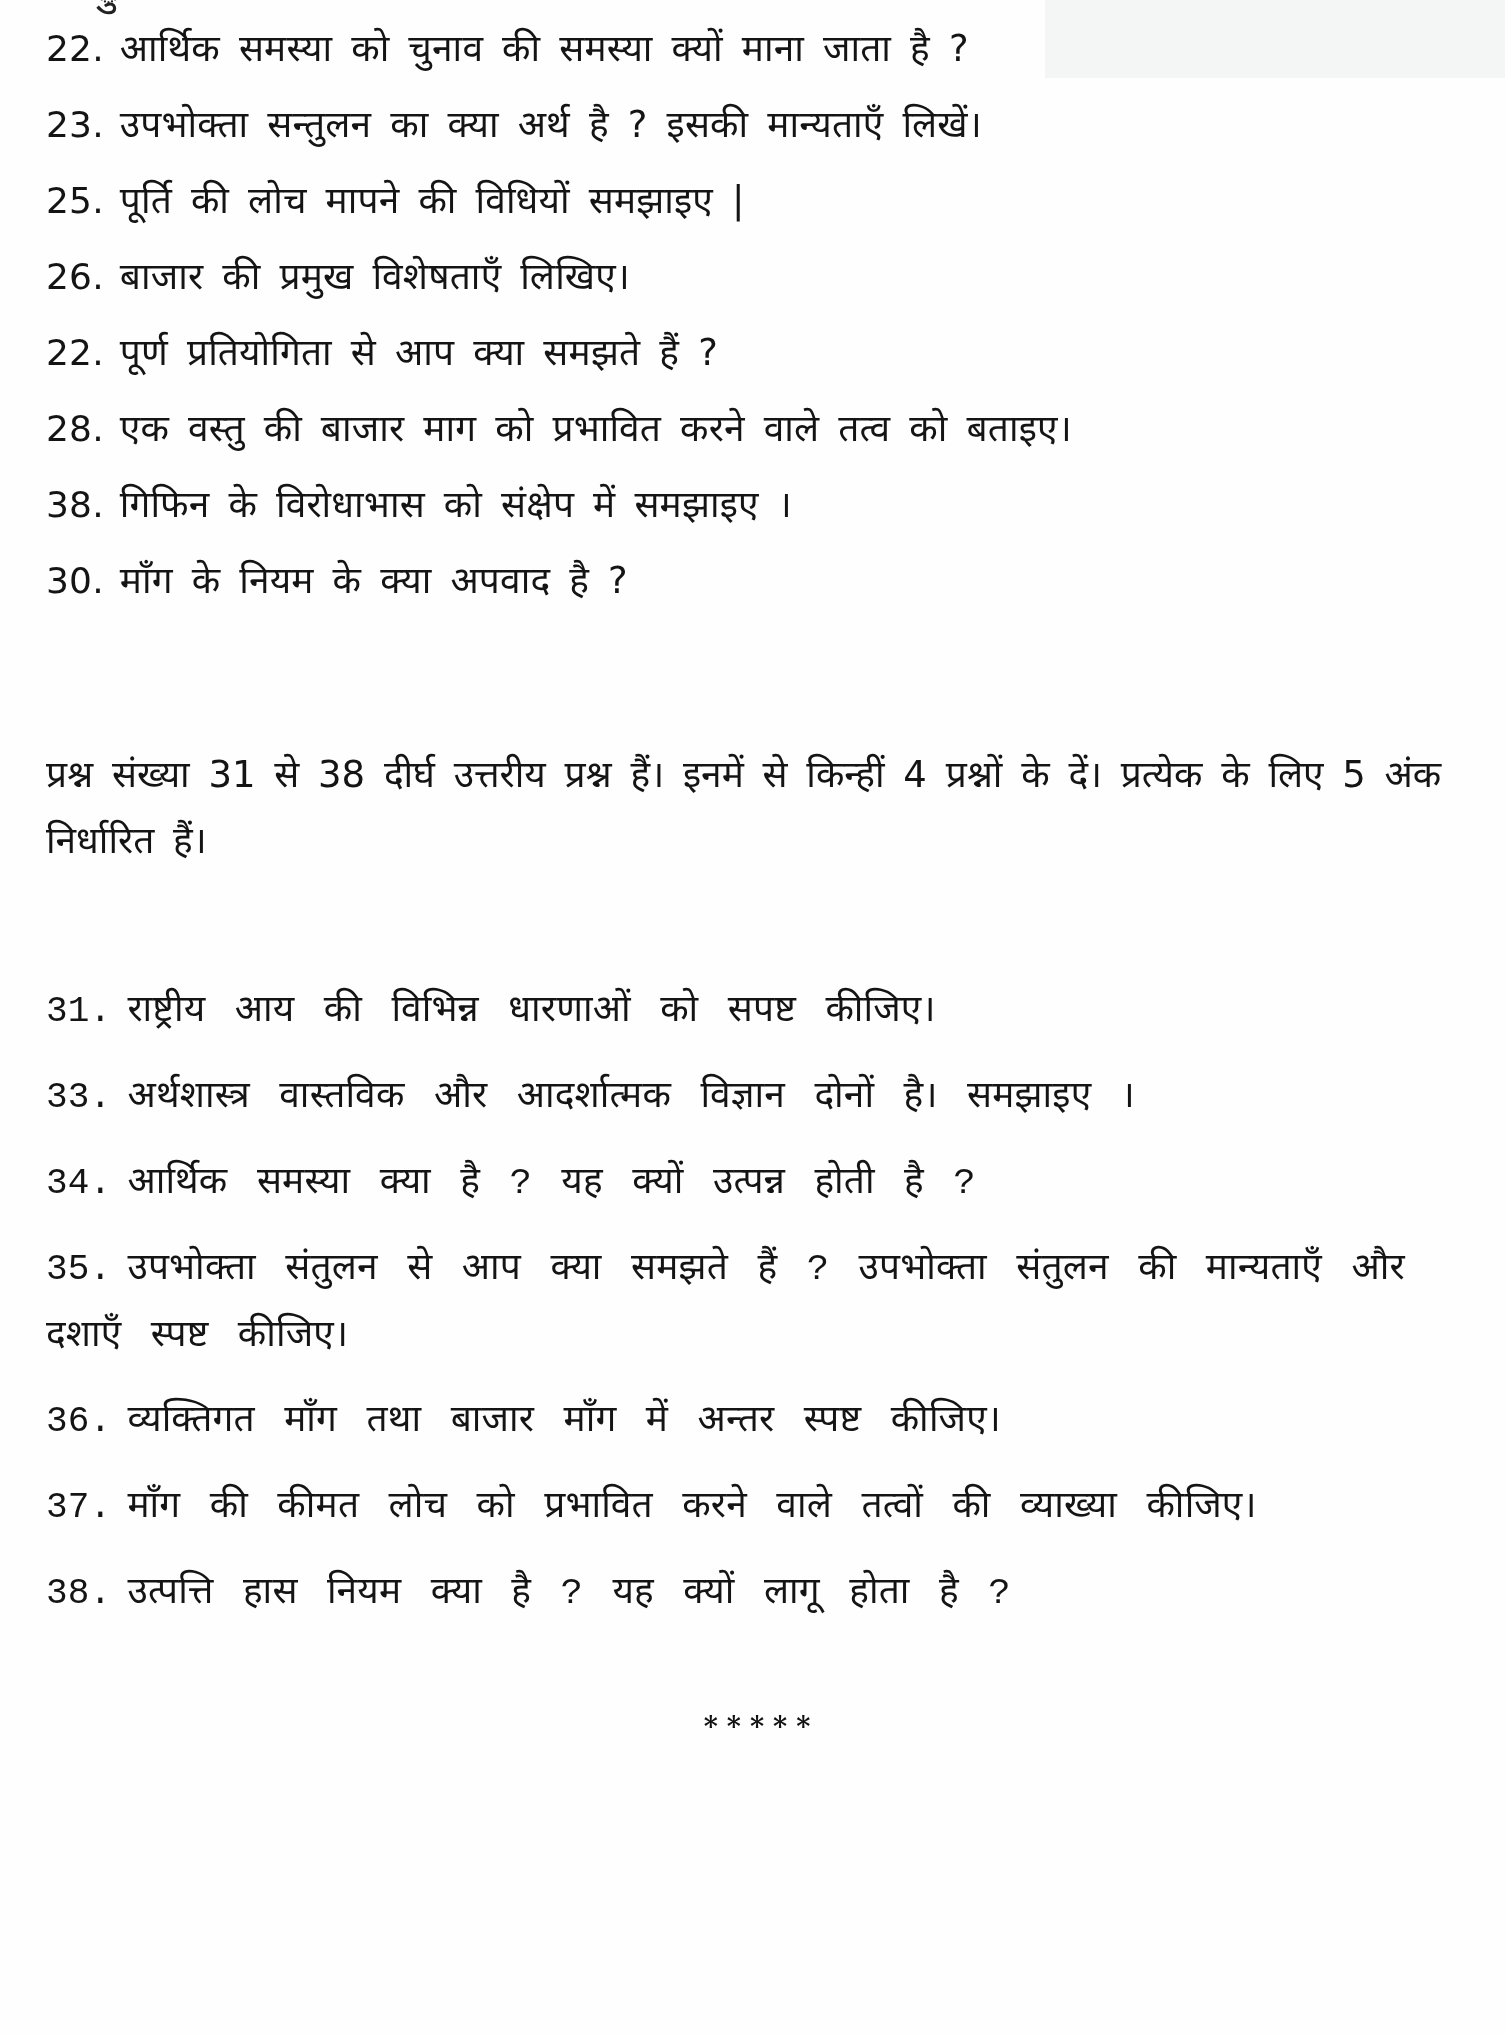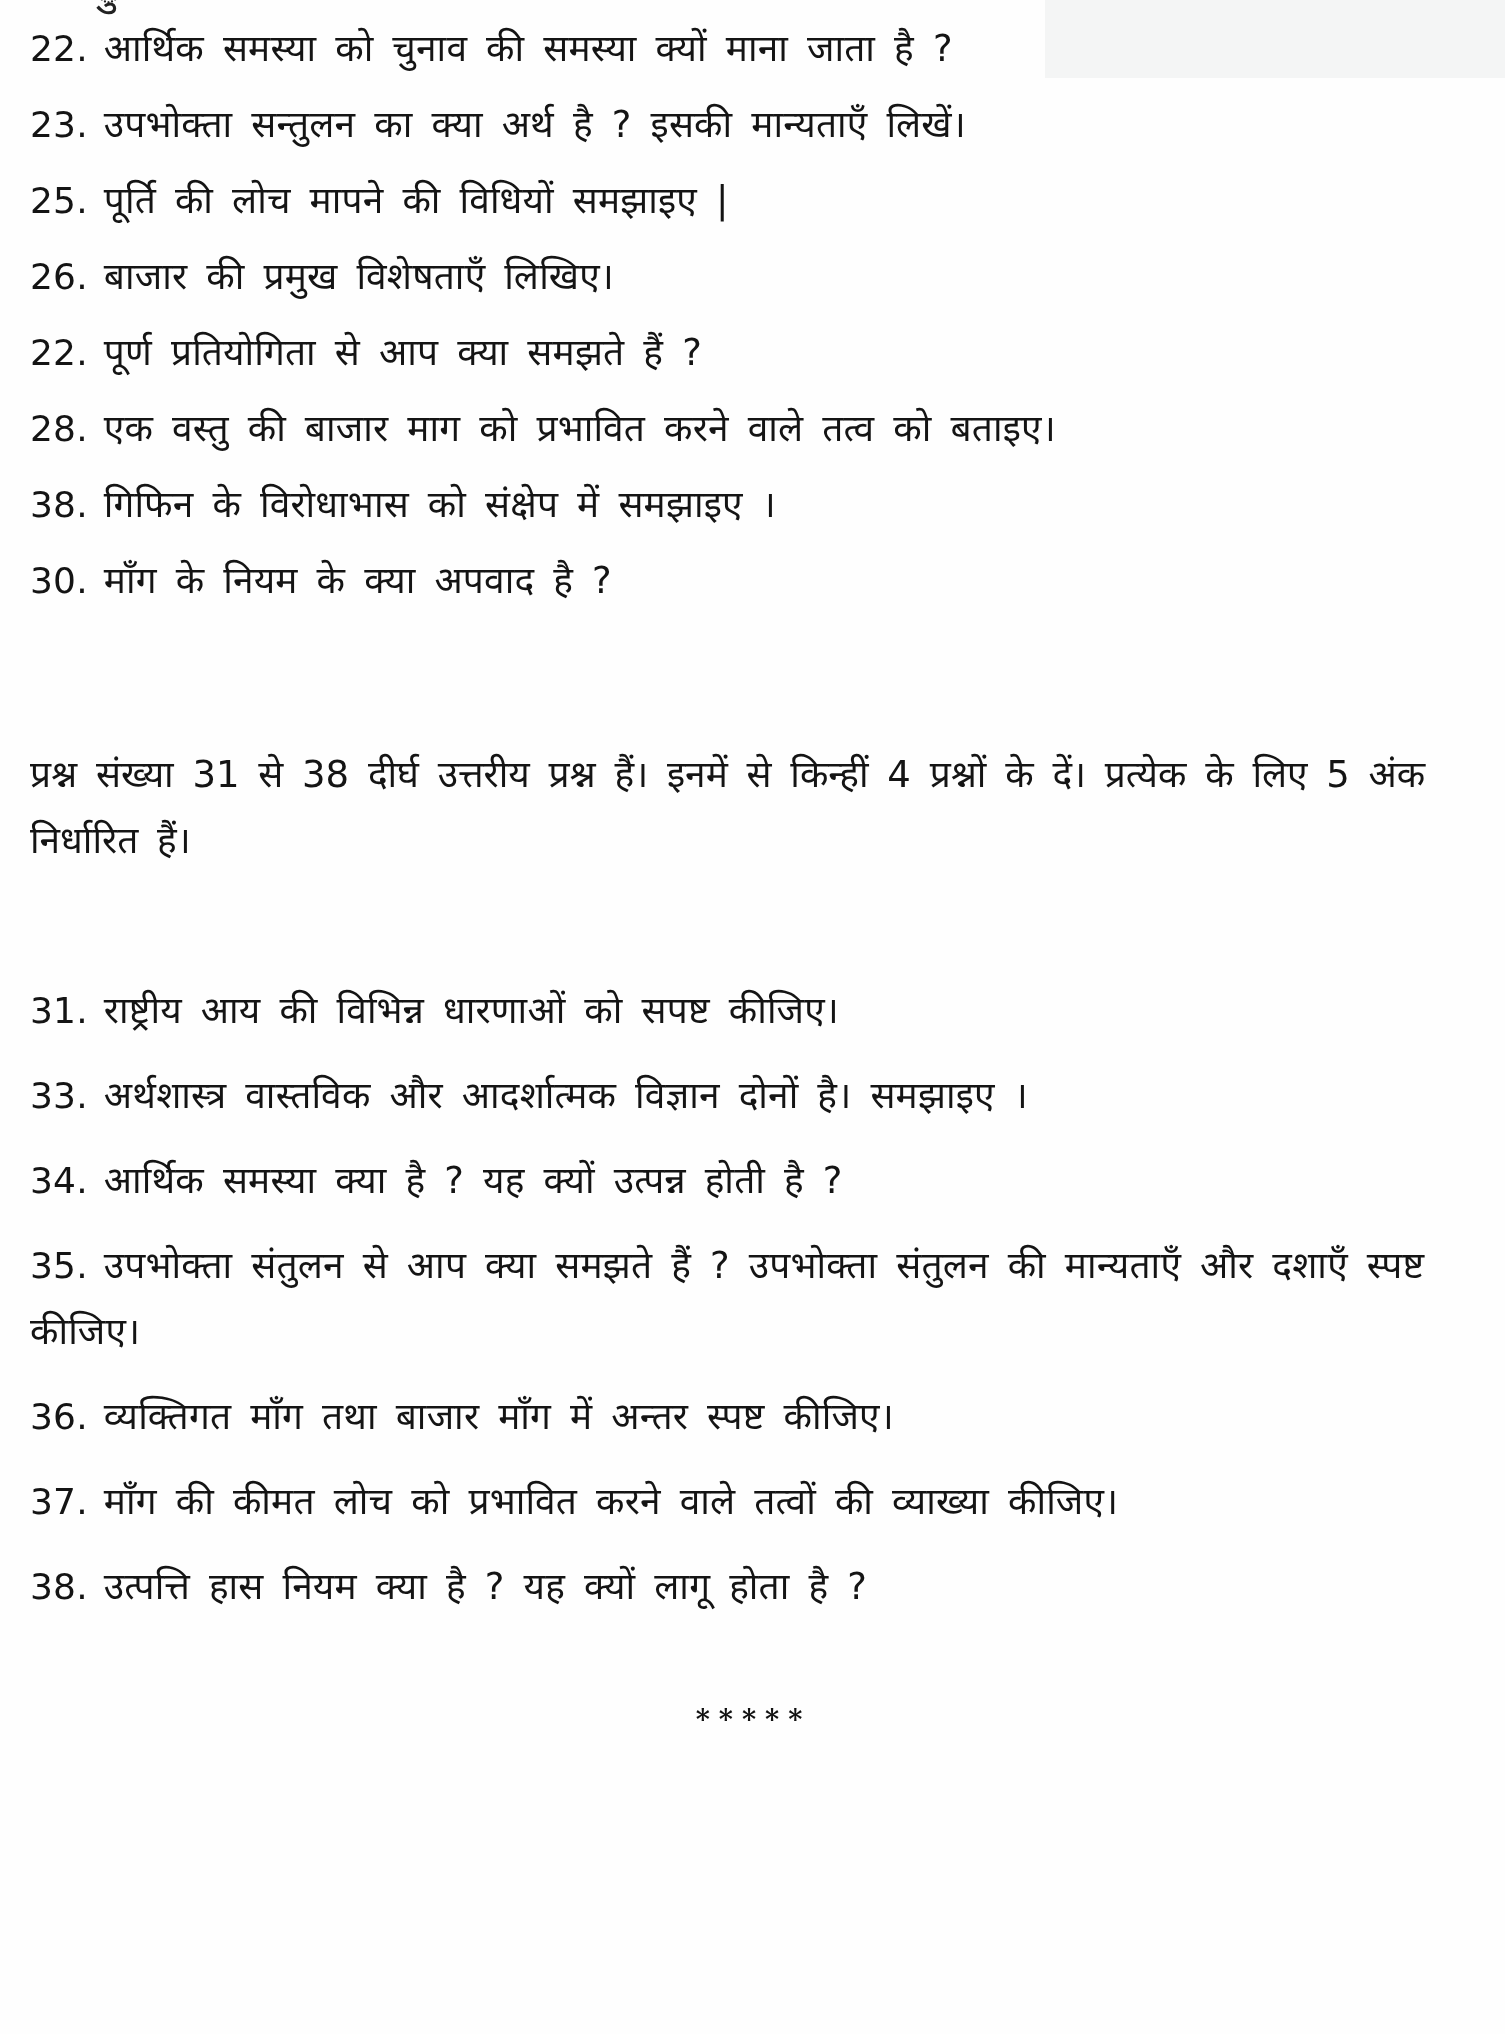--- a/index.html
+++ b/index.html
@@ -27,31 +27,31 @@
   .cut-glyph {
     position: absolute;
     top: -30px;
     left: 96px;
     font-size: 42px;
     color: #222;
     line-height: 1;
   }
   .content {
     position: relative;
-    padding: 16px 28px 0 30px;
+    padding: 16px 28px 0 46px;
   }
   .q {
     font-size: 37px;
     line-height: 66px;
     word-spacing: 7px;
     letter-spacing: 0.2px;
     max-width: 1445px;
   }
   .short-qs .q { margin-bottom: 10px; }
-  .long-qs .q  { margin-bottom: 19px; }
+  .long-qs .q  { margin-bottom: 19px; font-family: Liberation Mono, monospace; }
   .qnum {
     display: inline-block;
     margin-right: 16px;
     font-size: 36px;
   }
   .instruction {
     margin: 128px 0 104px 0;
     font-size: 37px;
     line-height: 66px;
     word-spacing: 7px;

